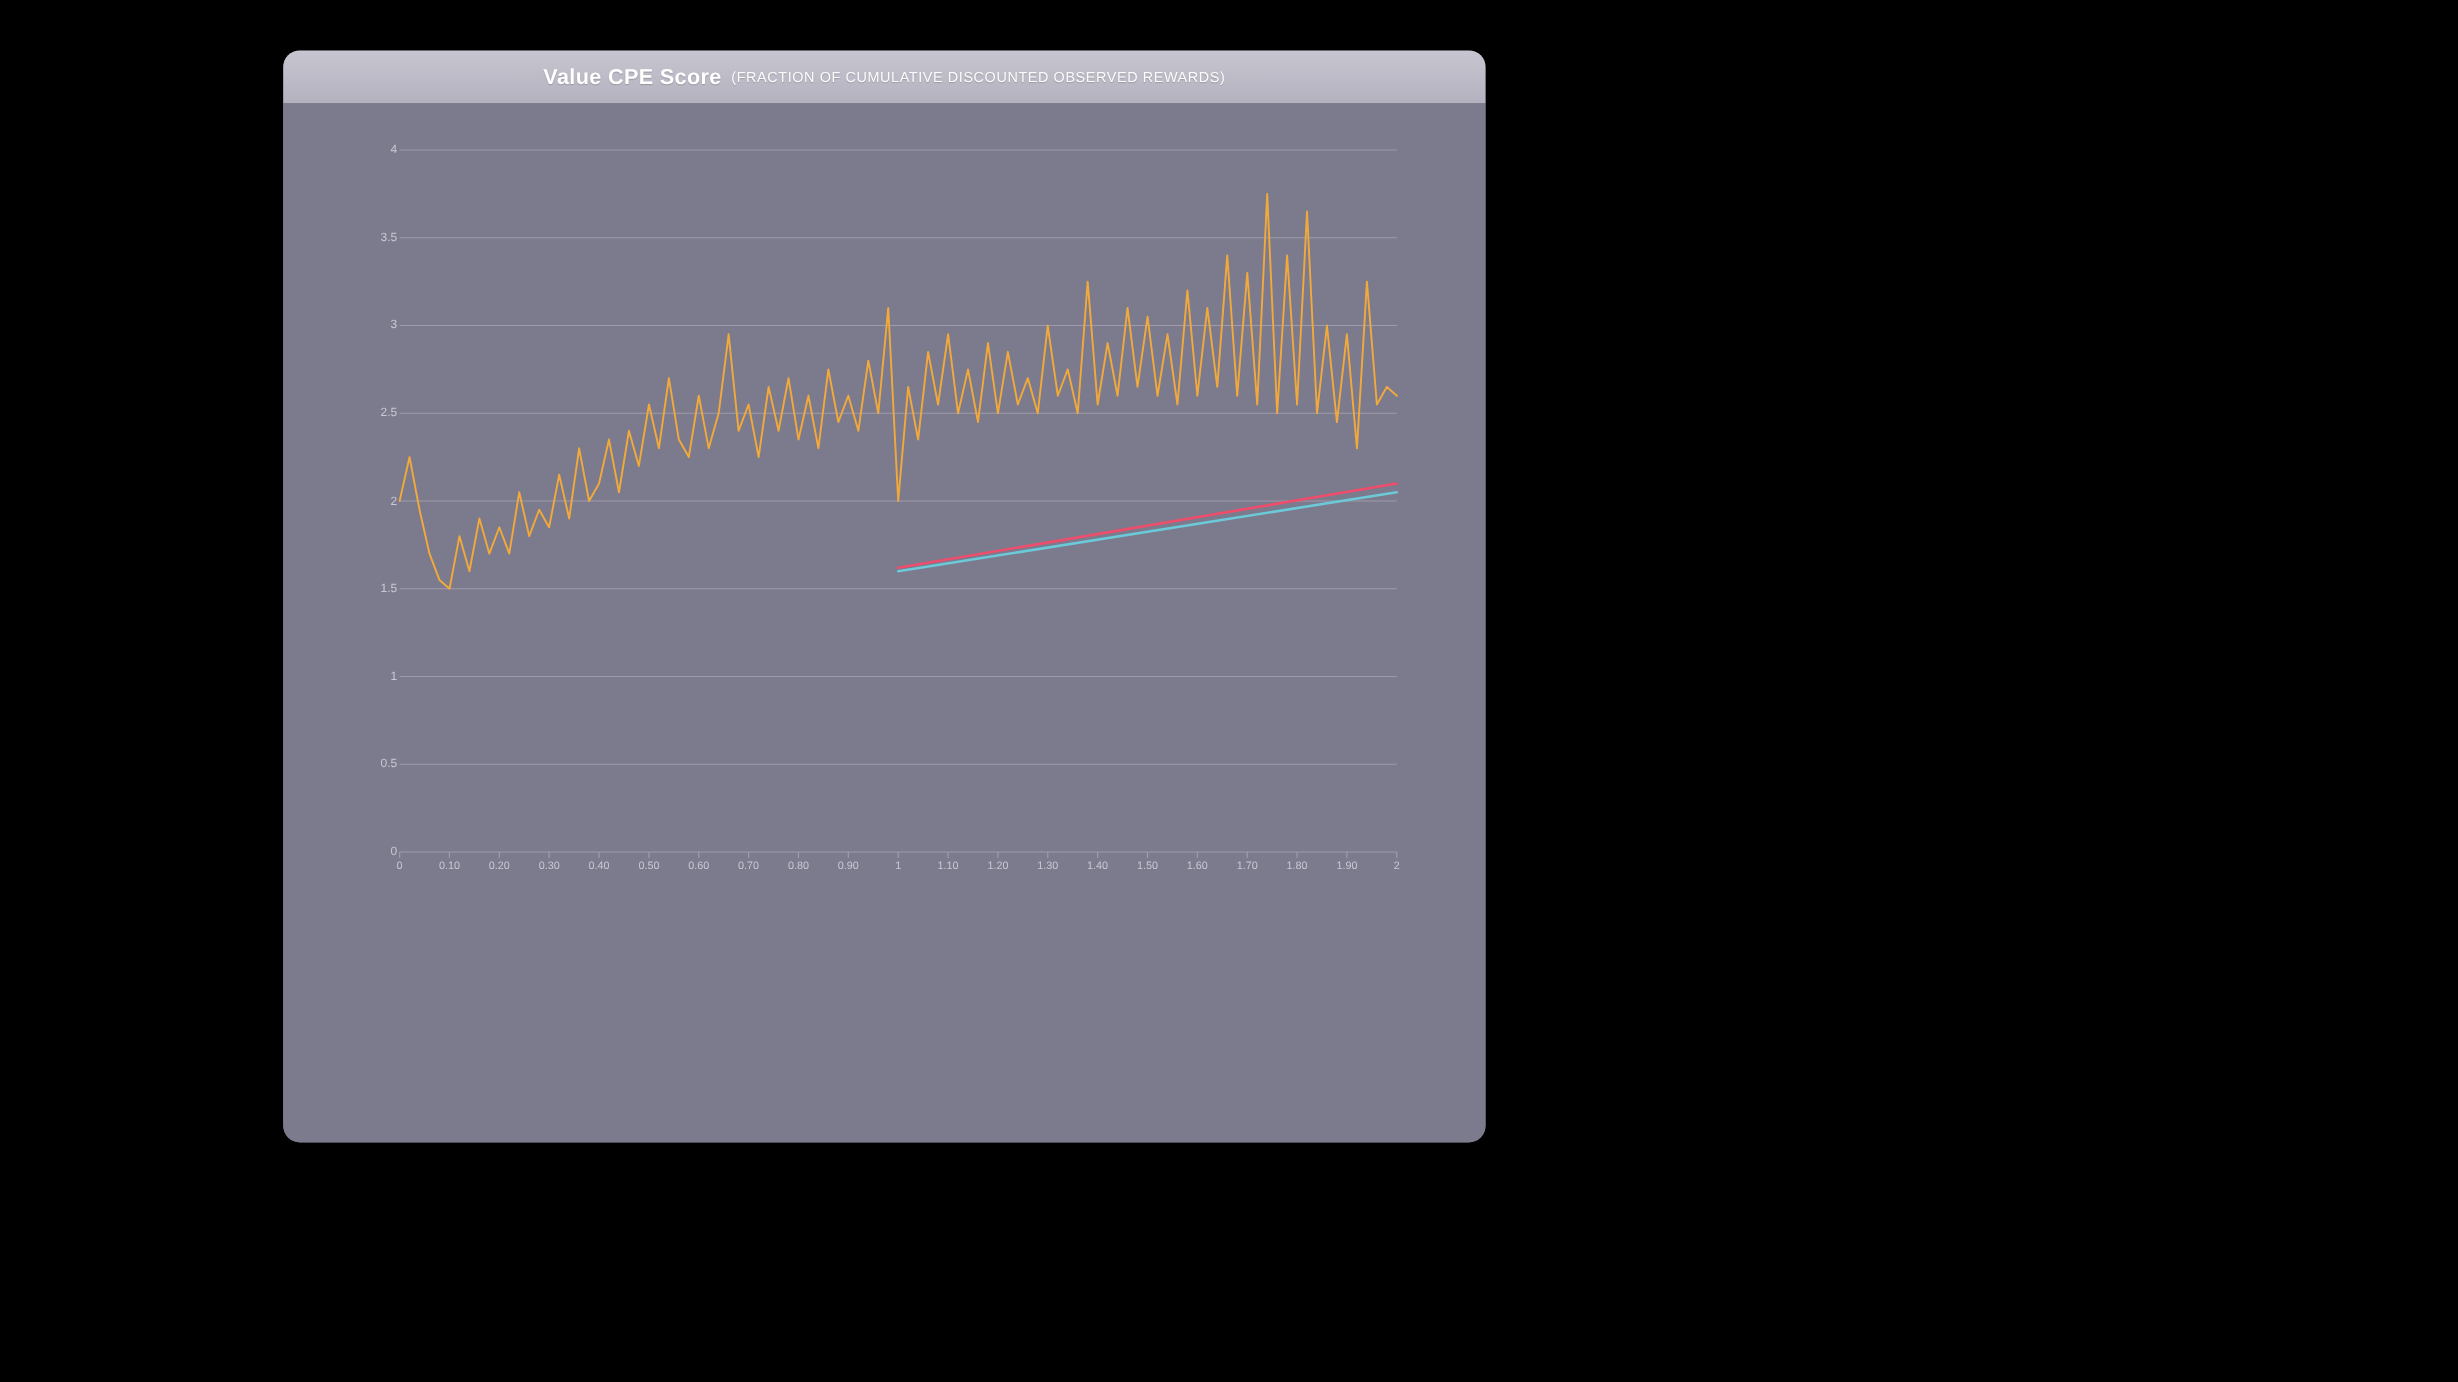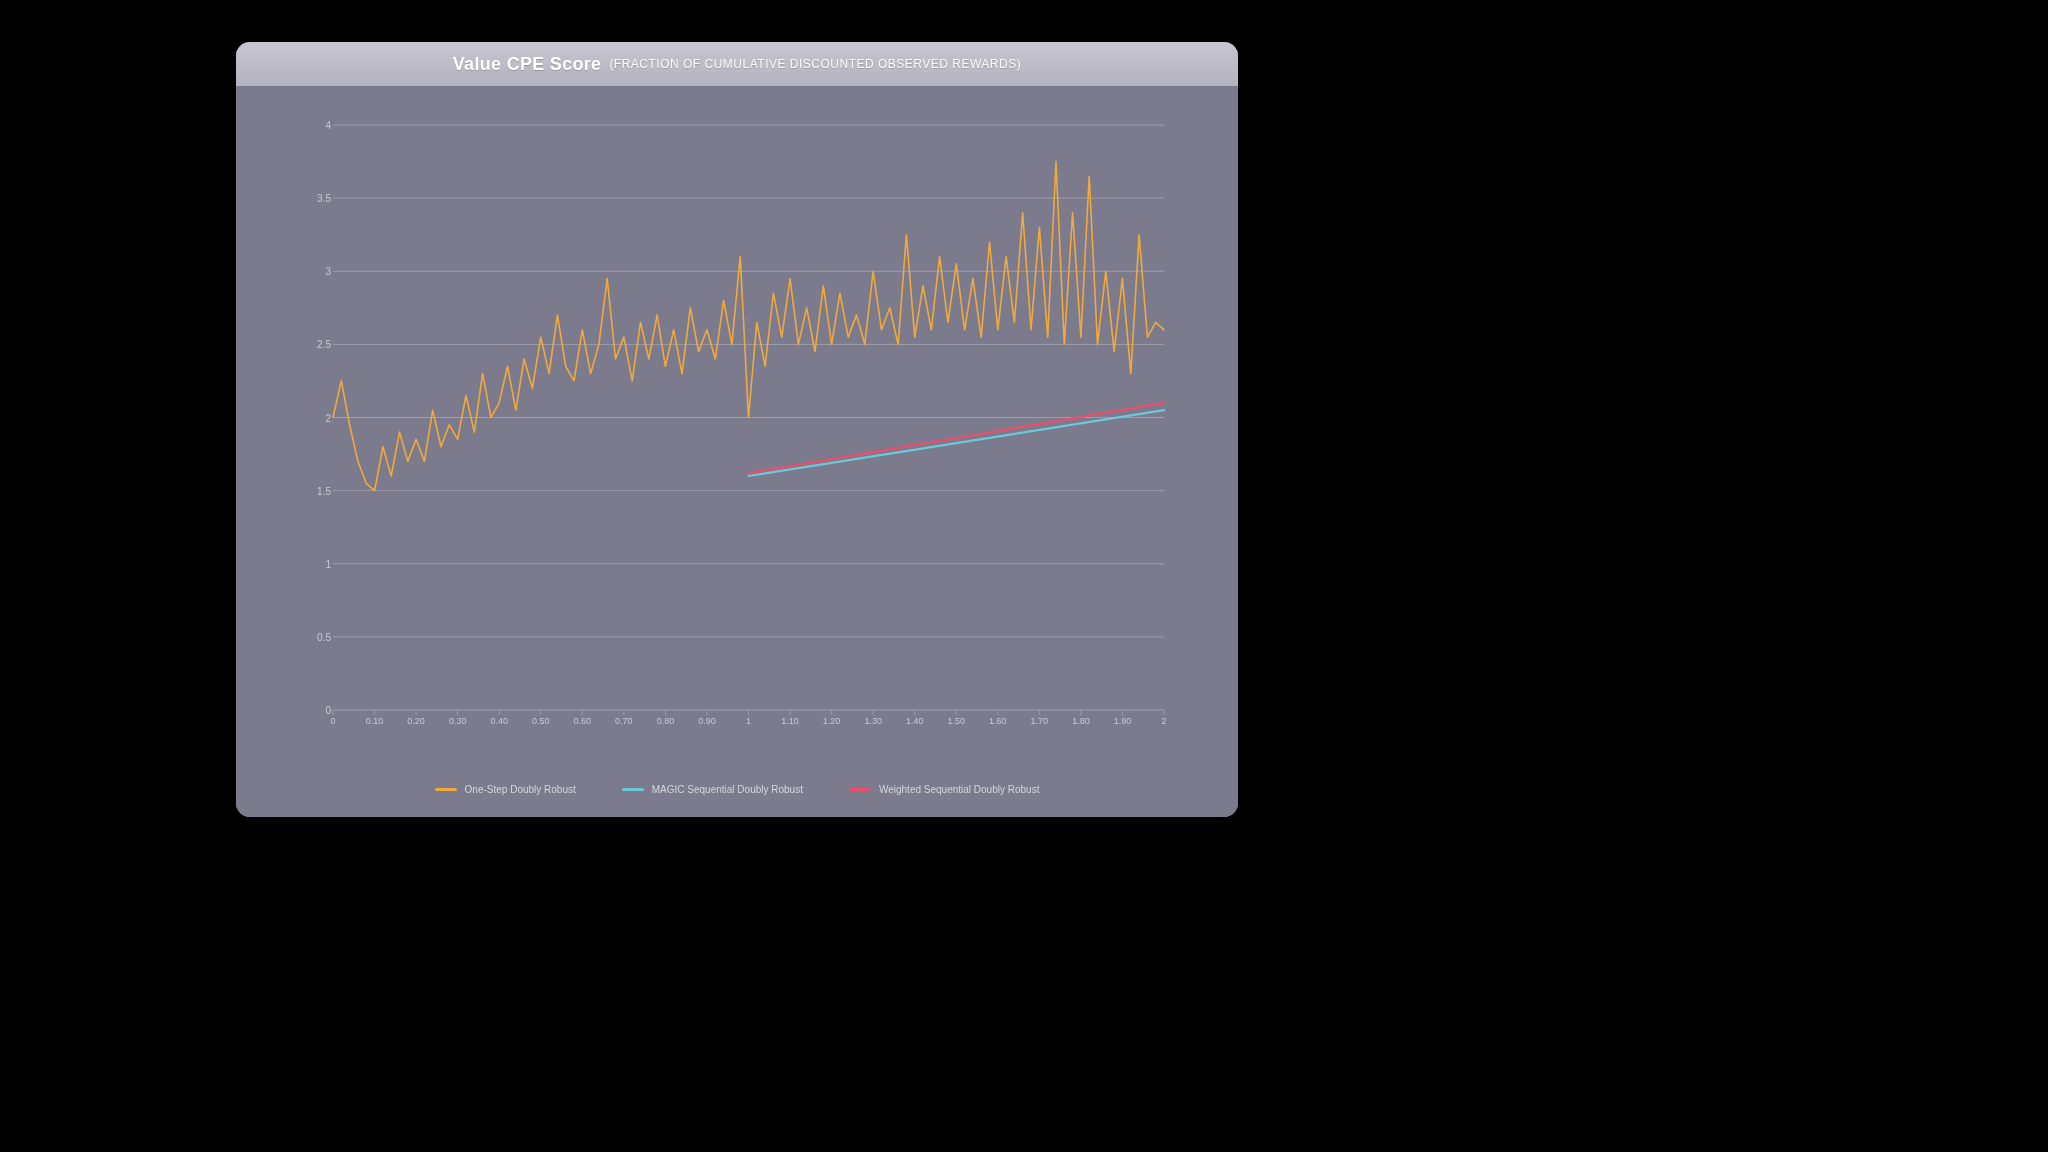--- a/index.html
+++ b/index.html
@@ -1,16 +1,16 @@
 <!DOCTYPE html>
 <html><head>
 <meta charset="utf-8">
 <style>
   html,body{margin:0;padding:0;background:#000;width:2048px;height:1152px;font-family:"Helvetica Neue",Helvetica,Arial,sans-serif;overflow:hidden}
-  .card{position:absolute;left:236px;top:42px;width:1002px;height:775px;border-radius:14px;background:#838195;box-shadow:0 2px 10px rgba(0,0,0,.35);overflow:hidden}
+  .card{position:absolute;left:236px;top:42px;width:1002px;height:910px;border-radius:14px;background:#838195;box-shadow:0 2px 10px rgba(0,0,0,.35);overflow:hidden}
   .hdr{height:44px;background:linear-gradient(#c7c5cf,#b4b2bf);display:flex;align-items:center;justify-content:center;color:#fff;font-weight:700;letter-spacing:.3px;text-shadow:0 1px 1px rgba(0,0,0,.2)}
   .hdr .main{font-size:18px}
   .hdr .sub{font-size:12px;font-weight:400;margin-left:8px;letter-spacing:.5px;opacity:.95}
   .body{position:relative;height:calc(100% - 44px);background:#7c7a8d}
   .plot{position:absolute;left:97px;top:39px;width:831px;height:585px}
   .ylab{position:absolute;left:-28px;width:26px;text-align:right;font-size:10px;color:#c9c8d2;transform:translateY(-50%)}
   .xlab{position:absolute;top:100%;margin-top:6px;width:26px;margin-left:-13px;text-align:center;font-size:9px;color:#c9c8d2}
   .legend{position:absolute;left:0;right:0;bottom:22px;display:flex;justify-content:center;gap:46px;font-size:10px;color:#d6d5dd}
   .lg{display:flex;align-items:center;gap:8px}
   .sw{width:22px;height:3px;border-radius:2px}
@@ -54,28 +54,14 @@
           <line x1="664.8000000000001" x2="664.8000000000001" y1="585" y2="590" stroke="#9e9caa" stroke-width="1"></line>
           <line x1="706.35" x2="706.35" y1="585" y2="590" stroke="#9e9caa" stroke-width="1"></line>
           <line x1="747.9" x2="747.9" y1="585" y2="590" stroke="#9e9caa" stroke-width="1"></line>
           <line x1="789.4499999999999" x2="789.4499999999999" y1="585" y2="590" stroke="#9e9caa" stroke-width="1"></line>
           <line x1="831" x2="831" y1="585" y2="590" stroke="#9e9caa" stroke-width="1"></line>
           <path d="M0.0,292.5 L8.3,255.9 L16.6,299.8 L24.9,336.4 L33.2,358.3 L41.6,365.6 L49.9,321.8 L58.2,351.0 L66.5,307.1 L74.8,336.4 L83.1,314.4 L91.4,336.4 L99.7,285.2 L108.0,321.8 L116.3,299.8 L124.6,314.4 L133.0,270.6 L141.3,307.1 L149.6,248.6 L157.9,292.5 L166.2,277.9 L174.5,241.3 L182.8,285.2 L191.1,234.0 L199.4,263.3 L207.8,212.1 L216.1,248.6 L224.4,190.1 L232.7,241.3 L241.0,255.9 L249.3,204.8 L257.6,248.6 L265.9,219.4 L274.2,153.6 L282.5,234.0 L290.8,212.1 L299.2,255.9 L307.5,197.4 L315.8,234.0 L324.1,190.1 L332.4,241.3 L340.7,204.8 L349.0,248.6 L357.3,182.8 L365.6,226.7 L373.9,204.8 L382.3,234.0 L390.6,175.5 L398.9,219.4 L407.2,131.6 L415.5,292.5 L423.8,197.4 L432.1,241.3 L440.4,168.2 L448.7,212.1 L457.1,153.6 L465.4,219.4 L473.7,182.8 L482.0,226.7 L490.3,160.9 L498.6,219.4 L506.9,168.2 L515.2,212.1 L523.5,190.1 L531.8,219.4 L540.1,146.3 L548.5,204.8 L556.8,182.8 L565.1,219.4 L573.4,109.7 L581.7,212.1 L590.0,160.9 L598.3,204.8 L606.6,131.6 L614.9,197.4 L623.3,138.9 L631.6,204.8 L639.9,153.6 L648.2,212.1 L656.5,117.0 L664.8,204.8 L673.1,131.6 L681.4,197.4 L689.7,87.8 L698.0,204.8 L706.4,102.4 L714.7,212.1 L723.0,36.6 L731.3,219.4 L739.6,87.8 L747.9,212.1 L756.2,51.2 L764.5,219.4 L772.8,146.3 L781.1,226.7 L789.4,153.6 L797.8,248.6 L806.1,109.7 L814.4,212.1 L822.7,197.4 L831.0,204.8" fill="none" stroke="#f2a93b" stroke-width="1.6" stroke-linejoin="round" stroke-linecap="round"></path>
           <path d="M415.5,351.0 L831.0,285.2" fill="none" stroke="#6cc9d8" stroke-width="2.2" stroke-linejoin="round" stroke-linecap="round"></path>
           <path d="M415.5,348.1 L831.0,277.9" fill="none" stroke="#ee4e6c" stroke-width="2.2" stroke-linejoin="round" stroke-linecap="round"></path>
         </svg>
     <div class="ylab" style="top: 585px;">0</div><div class="ylab" style="top: 511.875px;">0.5</div><div class="ylab" style="top: 438.75px;">1</div><div class="ylab" style="top: 365.625px;">1.5</div><div class="ylab" style="top: 292.5px;">2</div><div class="ylab" style="top: 219.375px;">2.5</div><div class="ylab" style="top: 146.25px;">3</div><div class="ylab" style="top: 73.125px;">3.5</div><div class="ylab" style="top: 0px;">4</div><div class="xlab" style="left: 0px;">0</div><div class="xlab" style="left: 41.55px;">0.10</div><div class="xlab" style="left: 83.1px;">0.20</div><div class="xlab" style="left: 124.65px;">0.30</div><div class="xlab" style="left: 166.2px;">0.40</div><div class="xlab" style="left: 207.75px;">0.50</div><div class="xlab" style="left: 249.3px;">0.60</div><div class="xlab" style="left: 290.85px;">0.70</div><div class="xlab" style="left: 332.4px;">0.80</div><div class="xlab" style="left: 373.95px;">0.90</div><div class="xlab" style="left: 415.5px;">1</div><div class="xlab" style="left: 457.05px;">1.10</div><div class="xlab" style="left: 498.6px;">1.20</div><div class="xlab" style="left: 540.15px;">1.30</div><div class="xlab" style="left: 581.7px;">1.40</div><div class="xlab" style="left: 623.25px;">1.50</div><div class="xlab" style="left: 664.8px;">1.60</div><div class="xlab" style="left: 706.35px;">1.70</div><div class="xlab" style="left: 747.9px;">1.80</div><div class="xlab" style="left: 789.45px;">1.90</div><div class="xlab" style="left: 831px;">2</div></div>
-    <div class="legend">
-      <div class="lg">
-          <span class="sw" style="background:#f2a93b"></span>
-          <span>One-Step Doubly Robust</span>
-        </div>
-      <div class="lg">
-          <span class="sw" style="background:#6cc9d8"></span>
-          <span>MAGIC Sequential Doubly Robust</span>
-        </div>
-      <div class="lg">
-          <span class="sw" style="background:#ee4e6c"></span>
-          <span>Weighted Sequential Doubly Robust</span>
-        </div>
-    </div>
   </div>
 </div>
 
 </body></html>

